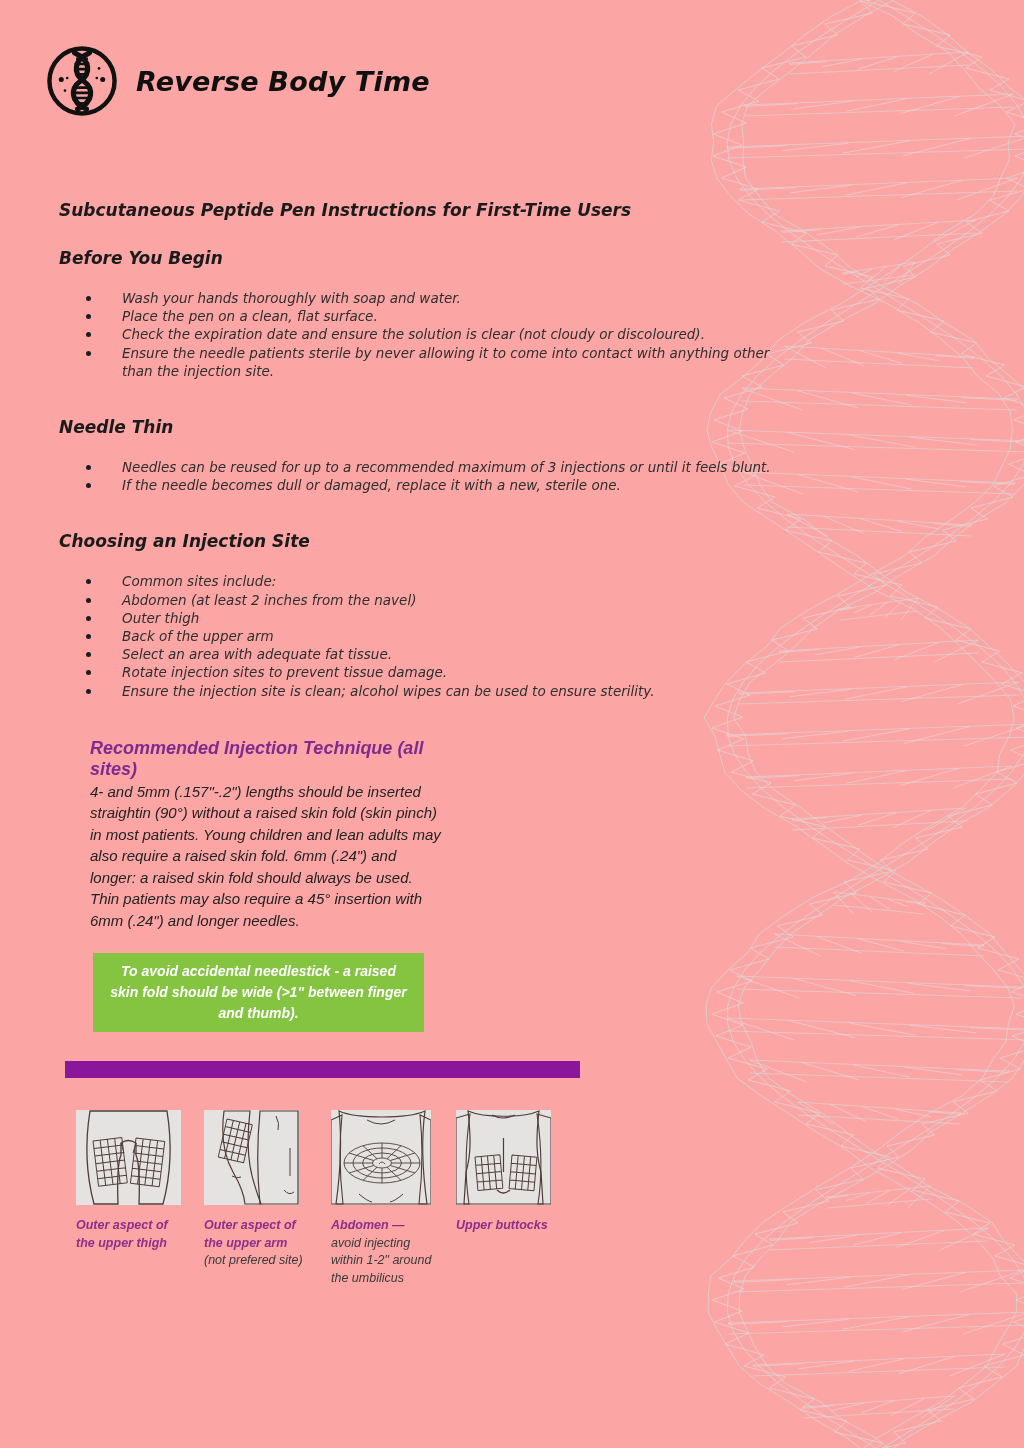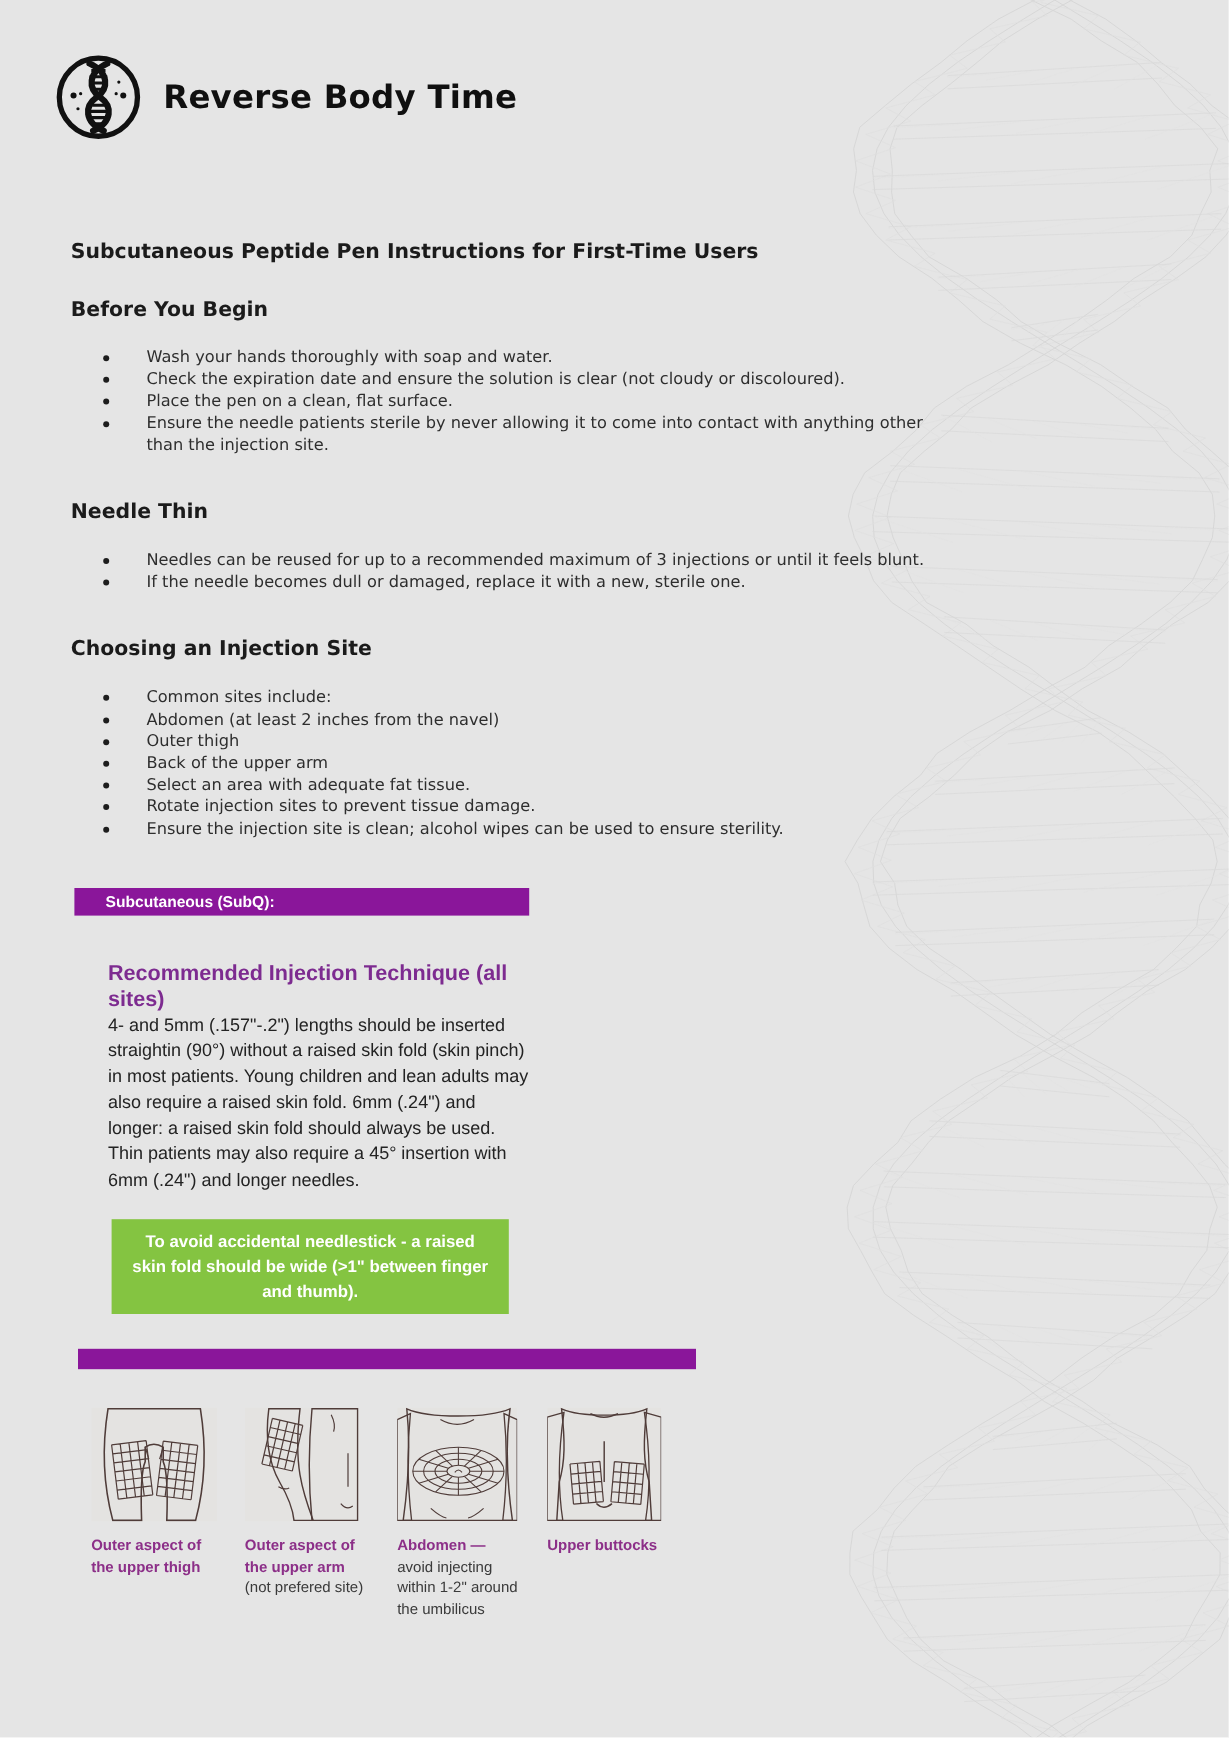--- a/index.html
+++ b/index.html
@@ -1,17 +1,17 @@
 <!DOCTYPE html>
 <html><head>
 <meta charset="utf-8">
 <style>
   html,body{margin:0;padding:0;background:#ffffff;}
-  .page{position:relative;width:1024px;height:1448px;background:#e5e5e5;overflow:hidden;
-        font-family:"DejaVu Sans",sans-serif;color:#2f2f2f;}
+  .page{position:relative;width:1024px;height:1448px;background:#fca5a5;overflow:hidden;
+        font-family:"DejaVu Sans",sans-serif;color:#2f2f2f;font-style:italic;}
   
   .dna-bg{position:absolute;top:0;left:684px;width:340px;height:1448px;z-index:0;}
   
   .logo-row{position:absolute;left:45px;top:44px;display:flex;align-items:center;gap:17px;z-index:2;}
   .logo-icon{width:74px;height:74px;flex:0 0 auto;}
   .brand-name{font-size:27px;font-weight:800;color:#101010;letter-spacing:.2px;}
   
   .content{position:absolute;left:59px;top:199px;width:745px;z-index:2;}
   .doc-title{font-size:17px;font-weight:700;color:#1b1b1b;margin:0 0 26px 0;line-height:22px;}
   .sec-heading{font-size:17px;font-weight:700;color:#1b1b1b;margin:36px 0 0 0;line-height:22px;}
@@ -132,43 +132,42 @@
     <div class="brand-name">Reverse Body Time</div>
   </div>
 
   <div class="content">
 
     <h1 class="doc-title">Subcutaneous Peptide Pen Instructions for First-Time Users</h1>
 
     <h2 class="sec-heading first">Before You Begin</h2>
     <ul class="bullets">
       <li>Wash your hands thoroughly with soap and water.</li>
+      <li>Place the pen on a clean, flat surface.</li>
       <li>Check the expiration date and ensure the solution is clear (not cloudy or discoloured).</li>
-      <li>Place the pen on a clean, flat surface.</li>
       <li>Ensure the needle patients sterile by never allowing it to come into contact with anything other than the injection site.</li>
     </ul>
 
     <h2 class="sec-heading">Needle Thin</h2>
     <ul class="bullets">
       <li>Needles can be reused for up to a recommended maximum of 3 injections or until it feels blunt.</li>
       <li>If the needle becomes dull or damaged, replace it with a new, sterile one.</li>
     </ul>
 
     <h2 class="sec-heading">Choosing an Injection Site</h2>
     <ul class="bullets">
       <li>Common sites include:</li>
       <li>Abdomen (at least 2 inches from the navel)</li>
       <li>Outer thigh</li>
       <li>Back of the upper arm</li>
       <li>Select an area with adequate fat tissue.</li>
       <li>Rotate injection sites to prevent tissue damage.</li>
       <li>Ensure the injection site is clean; alcohol wipes can be used to ensure sterility.</li>
     </ul>
 
-    <div class="subq-banner">Subcutaneous (SubQ):</div>
 
     <div class="tech-block">
       <div class="tech-title">Recommended Injection Technique (all sites)</div>
       <div class="tech-body">4- and 5mm (.157"-.2") lengths should be inserted straightin (90°) without a raised skin fold (skin pinch) in most patients. Young children and lean adults may also require a raised skin fold. 6mm (.24") and longer: a raised skin fold should always be used. Thin patients may also require a 45° insertion with 6mm (.24") and longer needles.</div>
     </div>
 
     <div class="callout">To avoid accidental needlestick - a raised skin fold should be wide (&gt;1" between finger and thumb).</div>
 
     <div class="divider-bar"></div>
 

